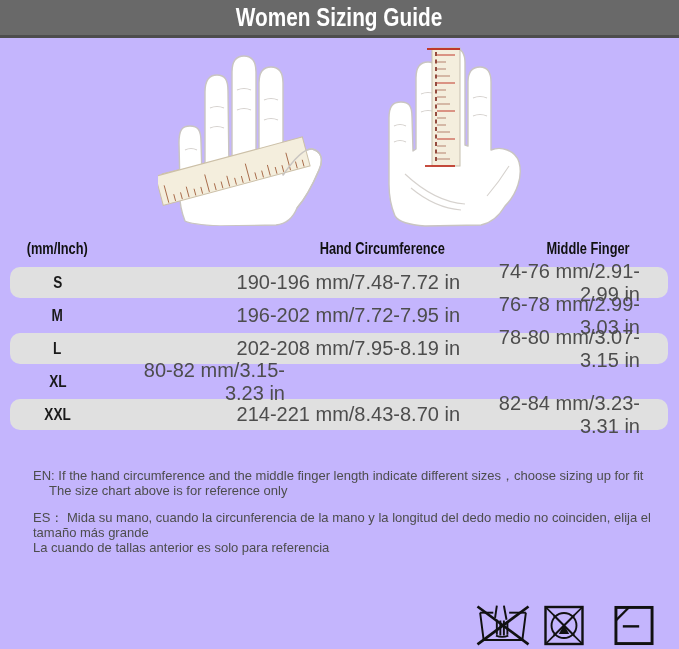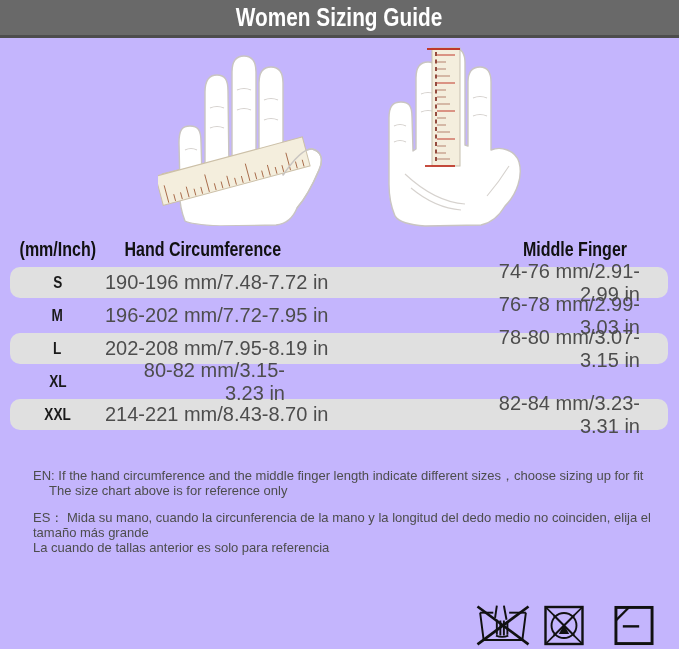--- a/index.html
+++ b/index.html
@@ -9,23 +9,23 @@
   .title-bar{position:absolute;left:0;top:0;width:679px;height:35px;background:#696969;
              border-bottom:3px solid #4d4d4d;display:flex;align-items:center;justify-content:center;}
   .title-text{color:#ffffff;font-size:26px;font-weight:bold;display:inline-block;
               transform:scaleX(.8);letter-spacing:0px;white-space:nowrap;}
   .condensed{display:inline-block;transform:scaleX(.8);white-space:nowrap;}
   
   .hand-svg{position:absolute;}
   
   .thead{position:absolute;left:10px;top:234px;width:630px;height:30px;display:flex;align-items:center;}
   .col1{width:95px;text-align:center;}
-  .col2{width:355px;text-align:left;}
+  .col2{width:355px;text-align:right;}
   .col3{width:180px;text-align:right;}
-  .th{font-size:20px;font-weight:bold;color:#111111;text-decoration:underline;}
+  .th{font-size:16px;font-weight:bold;color:#111111;text-decoration:underline;}
   .rows{position:absolute;left:10px;top:267px;width:658px;}
   .trow{width:630px;height:31px;margin-bottom:2px;display:flex;align-items:center;padding-right:28px;}
   .trow.shaded{background:#e0e0e0;border-radius:10px;width:630px;}
   .size-label{font-size:17px;font-weight:bold;color:#1a1a1a;}
   .cell-val{font-size:20px;color:#4d4d4d;}
   
   .notes{position:absolute;left:33px;top:468px;width:650px;font-size:13px;color:#4d4d4d;line-height:15px;}
   .note-label{display:inline-block;}
   .en-line2{margin-left:16px;}
   .es-block{margin-top:12px;}

